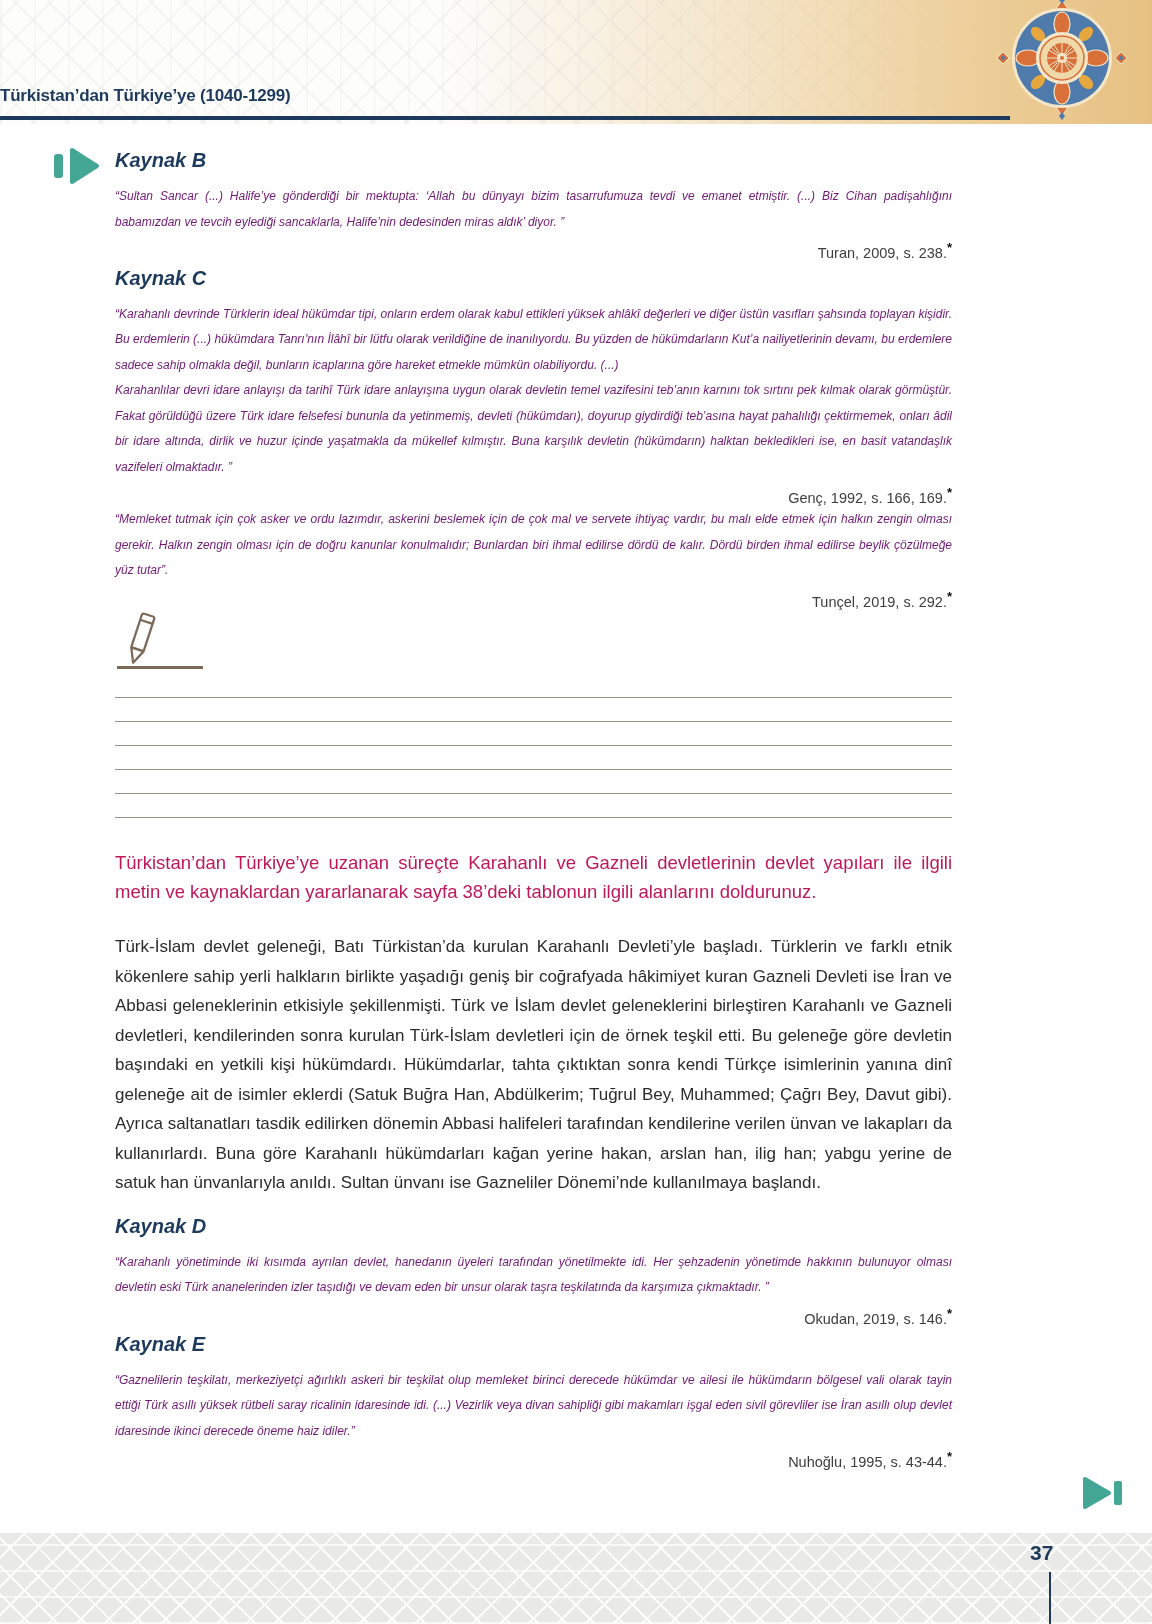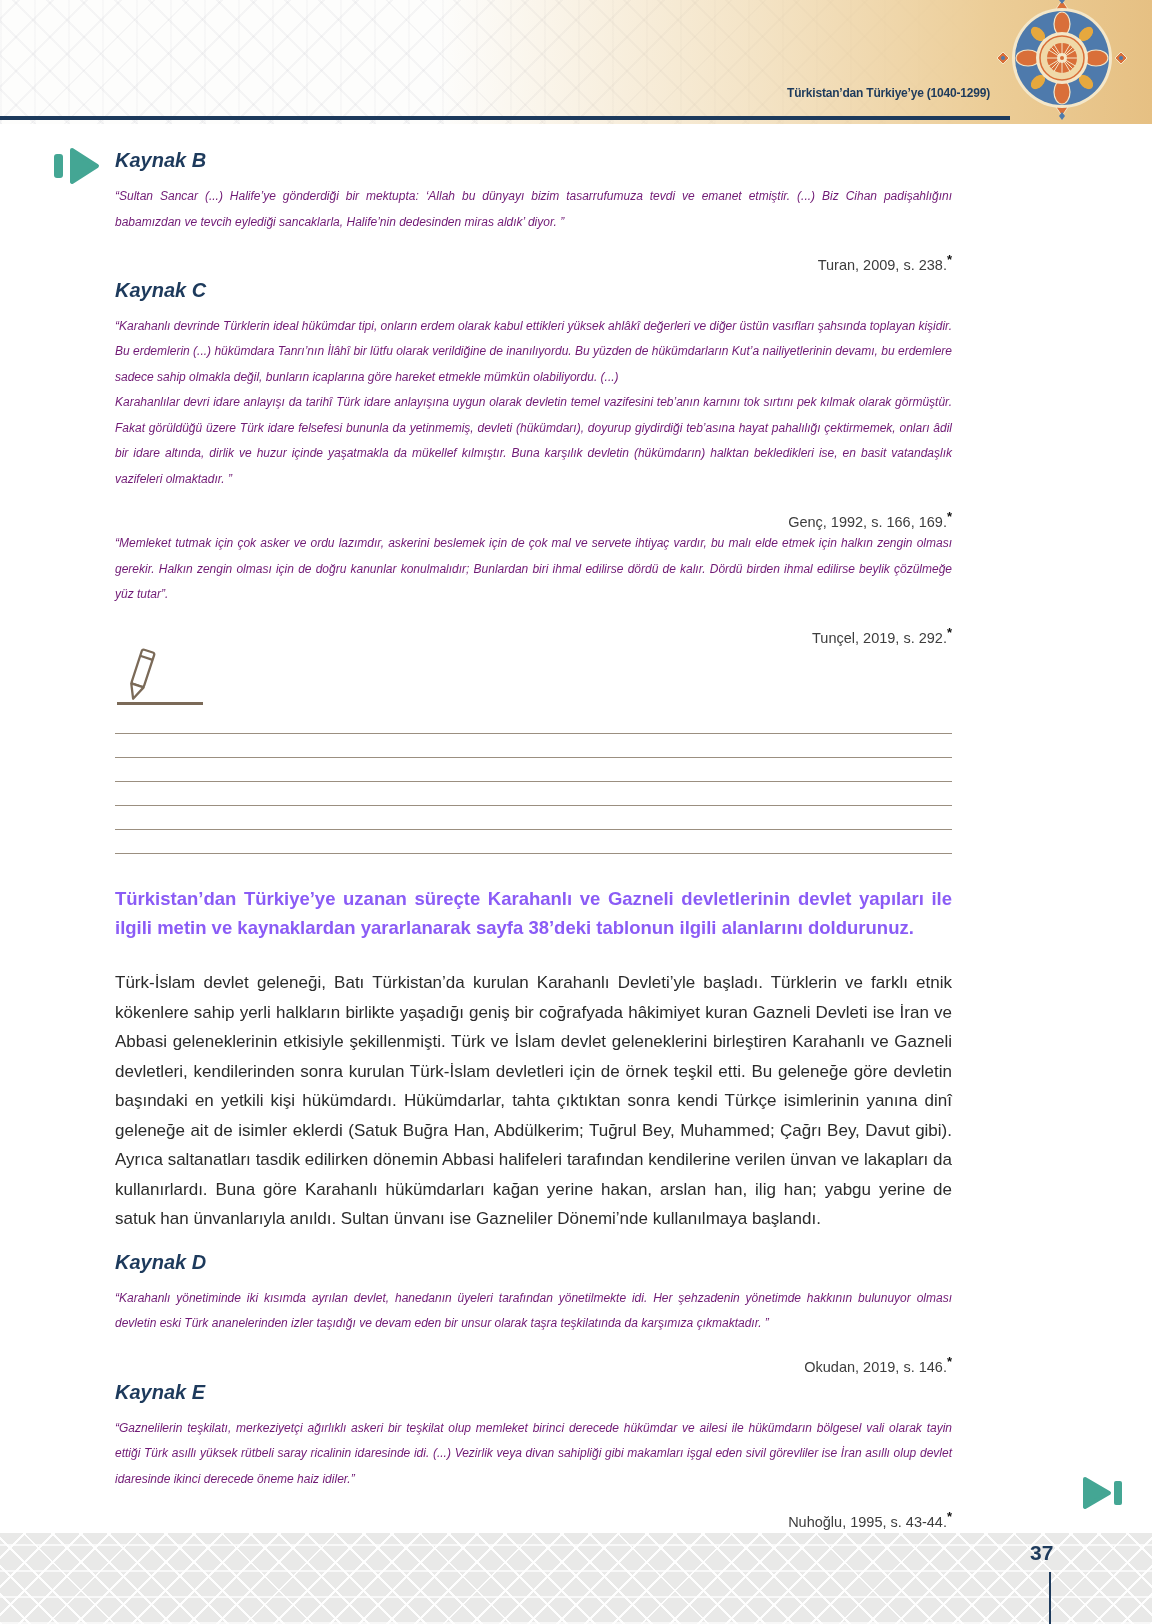--- a/index.html
+++ b/index.html
@@ -15,22 +15,22 @@
   .header{
     position:absolute; top:0; left:0; width:1152px; height:124px;
     background:
       linear-gradient(90deg, rgba(236,206,152,0) 38%, rgba(236,206,152,.55) 66%, #eccd97 86%, #e6c083 100%),
       repeating-linear-gradient(45deg, rgba(185,185,195,.12) 0 2px, transparent 2px 24px),
       repeating-linear-gradient(-45deg, rgba(185,185,195,.12) 0 2px, transparent 2px 24px),
       repeating-linear-gradient(90deg, rgba(185,185,195,.08) 0 2px, transparent 2px 34px),
       #fdfdfc;
   }
   .header-title{
-    position:absolute; top:86px; left:0; width:990px; text-align:right;
-    font-size:12px; font-weight:bold; color:#1d3a5c; letter-spacing:-.2px;
+    position:absolute; top:86px; left:0; width:990px; 
+    font-size:17px; font-weight:bold; color:#1d3a5c; letter-spacing:-.2px;
   }
   .header-rule{
     position:absolute; top:116px; left:0; width:1010px; height:4px; background:#1d3a5c;
   }
   .rosette{ position:absolute; top:-4px; left:996px; }
 
   
   .footer{
     position:absolute; left:0; bottom:0; width:1152px; height:91px;
     background:
@@ -59,37 +59,37 @@
   h3.kaynak{
     font-size:20px; line-height:24px; font-weight:bold; font-style:italic;
     color:#1d3a5c; margin:4px 0 12px;
   }
   h3.kaynak.first{ margin-top:0; }
   .quote{
     font-size:12px; line-height:25.5px; font-style:italic; color:#701a75;
     text-align:justify;
   }
   .citation{
-    margin-top:16px; font-size:14.5px; line-height:18px; color:#3d3d3d;
+    margin-top:4px; font-size:14.5px; line-height:18px; color:#3d3d3d;
     text-align:right;
   }
   .citation sup{ font-weight:bold; color:#111; font-size:13px; }
 
   .pencil-block{ margin-top:2px; height:58px; position:relative; }
 
   .question{
     margin-top:8px; font-size:19px; line-height:29px; font-weight:bold;
     font-style:italic; color:#151515; text-align:justify;
   }
   .answer-lines{ margin-top:4px; }
   .answer-line{ height:24px; border-bottom:1.5px solid #9b8f80; }
 
   .instruction{
-    margin-top:30px; font-size:18.5px; line-height:29px; font-weight:bold;
-    color:#8b5cf6; text-align:justify;
+    margin-top:30px; font-size:18.5px; line-height:29px; font-weight:normal;
+    color:#be185d; text-align:justify;
   }
   .body-paragraph{
     margin-top:26px; font-size:17px; line-height:29.5px; color:#2b2b2b;
     text-align:justify;
   }
   .spaced{ margin-top:16px; }
 </style>
 </head>
 <body>
 

